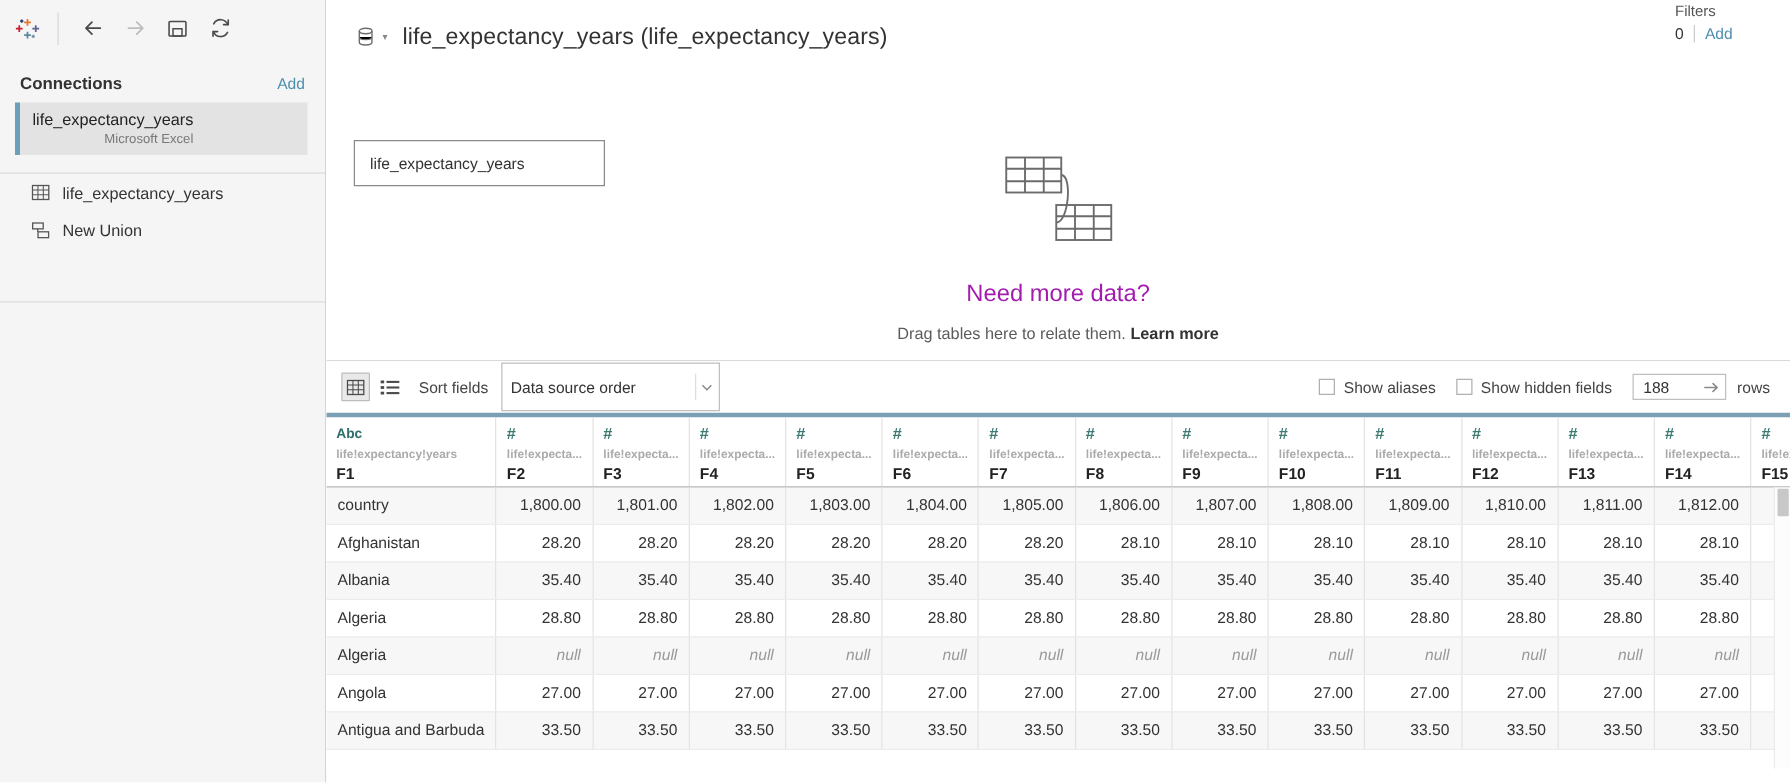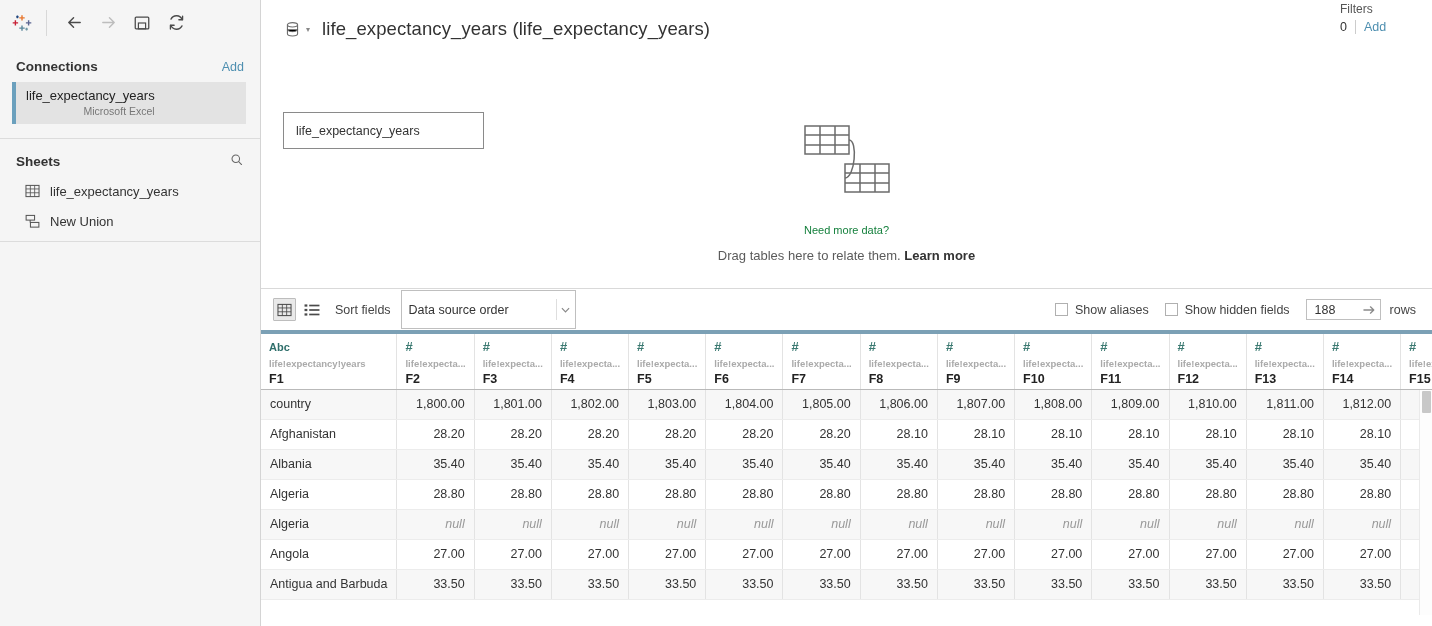--- a/index.html
+++ b/index.html
@@ -86,21 +86,21 @@
     width: 201px; height: 37px;
     border: 1px solid #8a8a8a; background:#ffffff;
     display:flex; align-items:center; padding-left: 12px;
     font-size: 12.5px; color: #333; cursor:pointer;
     box-shadow: 0 0 0 0 rgba(0,0,0,0);
   }
   .empty-state {
     position:absolute; left: 0; right: 0; top: 120px;
     display:flex; flex-direction: column; align-items:center;
   }
-  .empty-title { font-size: 11px; color: #15803d; margin-top: 22px; }
+  .empty-title { font-size: 19px; color: #a21caf; margin-top: 22px; }
   .empty-sub { font-size: 13px; color: #5b5b5b; margin-top: 12px; }
   .empty-sub b { font-weight: bold; color:#333; }
 
   
   .grid-toolbar {
     height: 41px; display:flex; align-items:center; padding: 0 16px 0 12px;
     background:#fff; position:relative;
   }
   .view-btn {
     width: 23px; height:23px; border:1px solid #bdbdbd; background:#e9e9e9;
@@ -220,29 +220,20 @@
       <div class="conn-item">
         <div>
           <div class="conn-name">life_expectancy_years</div>
           <div class="conn-sub">Microsoft Excel</div>
         </div>
       </div>
     </div>
 
     <div class="sb-divider"></div>
 
-    <div class="sheets-head">
-      <span>Sheets</span>
-      <span class="magnifier">
-        <svg width="14" height="14" viewBox="0 0 16 16">
-            <circle cx="6.6" cy="6.6" r="4.3" stroke="#666" stroke-width="1.2" fill="none"></circle>
-            <path d="M9.9 9.9l3.3 3.3" stroke="#666" stroke-width="1.2" stroke-linecap="round"></path>
-          </svg>
-      </span>
-    </div>
 
     <div class="sheet-item">
       <span class="ico">
         <svg width="15" height="14" viewBox="0 0 16 15">
             <rect x="1" y="1.5" width="14" height="12" stroke="#555" stroke-width="1.1" fill="none"></rect>
             <path d="M1 5.3h14M1 9.4h14M5.7 1.5v12M10.3 1.5v12" stroke="#555" stroke-width="0.9"></path>
           </svg>
       </span>
       <span>life_expectancy_years</span>
     </div>

